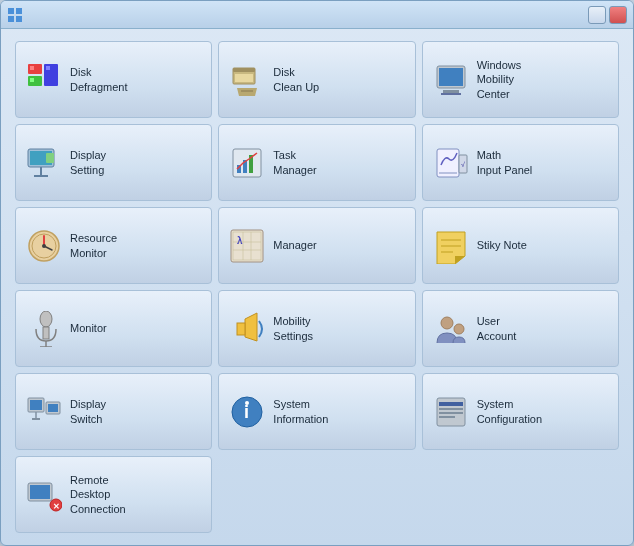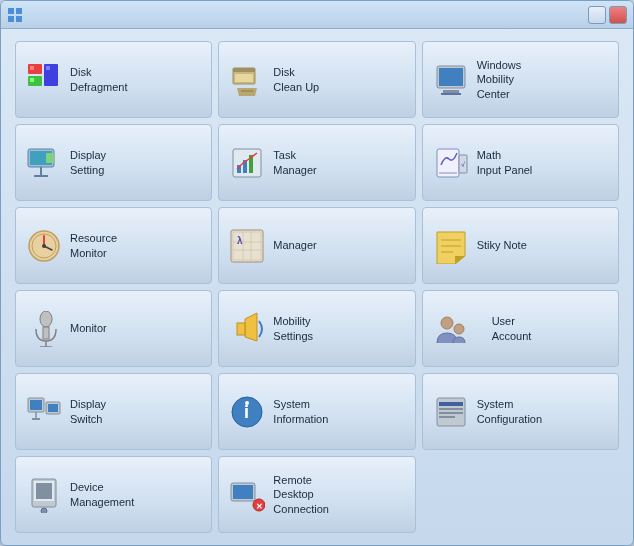--- a/index.html
+++ b/index.html
@@ -267,21 +267,21 @@
       </div>
       <div class="tile">
         <div class="tile-icon">
           <svg width="36" height="36" viewBox="0 0 36 36">
     <circle cx="14" cy="12" r="6" fill="#c0a080" stroke="#a08060" stroke-width="1"></circle>
     <path d="M4 32 Q4 22 14 22 Q24 22 24 32" fill="#8090c0" stroke="#6070a0" stroke-width="1"></path>
     <circle cx="26" cy="18" r="5" fill="#c0a080" stroke="#a08060" stroke-width="1"></circle>
     <path d="M20 32 Q20 26 26 26 Q32 26 32 32" fill="#8090c0" stroke="#6070a0" stroke-width="1"></path>
   </svg>
         </div>
-        <div class="tile-label" style="white-space: pre-line; margin-left: 15px;">User
+        <div class="tile-label" style="white-space: pre-line;">User
 Account</div>
       </div>
       <div class="tile">
         <div class="tile-icon">
           <svg width="36" height="36" viewBox="0 0 36 36">
     <rect x="2" y="4" width="16" height="14" fill="#c0c8d0" rx="1" stroke="#8090a0" stroke-width="1"></rect>
     <rect x="4" y="6" width="12" height="10" fill="#4080c0"></rect>
     <rect x="20" y="8" width="14" height="12" fill="#c0c8d0" rx="1" stroke="#8090a0" stroke-width="1"></rect>
     <rect x="22" y="10" width="10" height="8" fill="#4080c0"></rect>
     <line x1="10" y1="18" x2="10" y2="24" stroke="#8090a0" stroke-width="1.5"></line>
@@ -311,32 +311,20 @@
     <rect x="6" y="18" width="24" height="2" fill="#8090a0"></rect>
     <rect x="6" y="22" width="16" height="2" fill="#8090a0"></rect>
   </svg>
         </div>
         <div class="tile-label" style="white-space: pre-line;">System
 Configuration</div>
       </div>
       <div class="tile">
         <div class="tile-icon">
           <svg width="36" height="36" viewBox="0 0 36 36">
-    <rect x="6" y="2" width="24" height="28" fill="#c0c8d0" rx="2" stroke="#8090a0" stroke-width="1"></rect>
-    <rect x="8" y="4" width="20" height="20" fill="#e0e8f0"></rect>
-    <rect x="10" y="6" width="16" height="16" fill="#8090a0"></rect>
-    <circle cx="18" cy="34" r="3" fill="#8090a0" stroke="#6070a0" stroke-width="1"></circle>
-  </svg>
-        </div>
-        <div class="tile-label" style="white-space: pre-line;">Device
-Management</div>
-      </div>
-      <div class="tile">
-        <div class="tile-icon">
-          <svg width="36" height="36" viewBox="0 0 36 36">
     <rect x="2" y="6" width="24" height="18" fill="#c0c8d0" rx="2" stroke="#8090a0" stroke-width="1"></rect>
     <rect x="4" y="8" width="20" height="14" fill="#4080c0"></rect>
     <circle cx="30" cy="28" r="6" fill="#e04040" stroke="#c02020" stroke-width="1"></circle>
     <text x="27" y="32" font-size="8" fill="white" font-weight="bold">✕</text>
   </svg>
         </div>
         <div class="tile-label" style="white-space: pre-line;">Remote
 Desktop
 Connection</div>
       </div>

